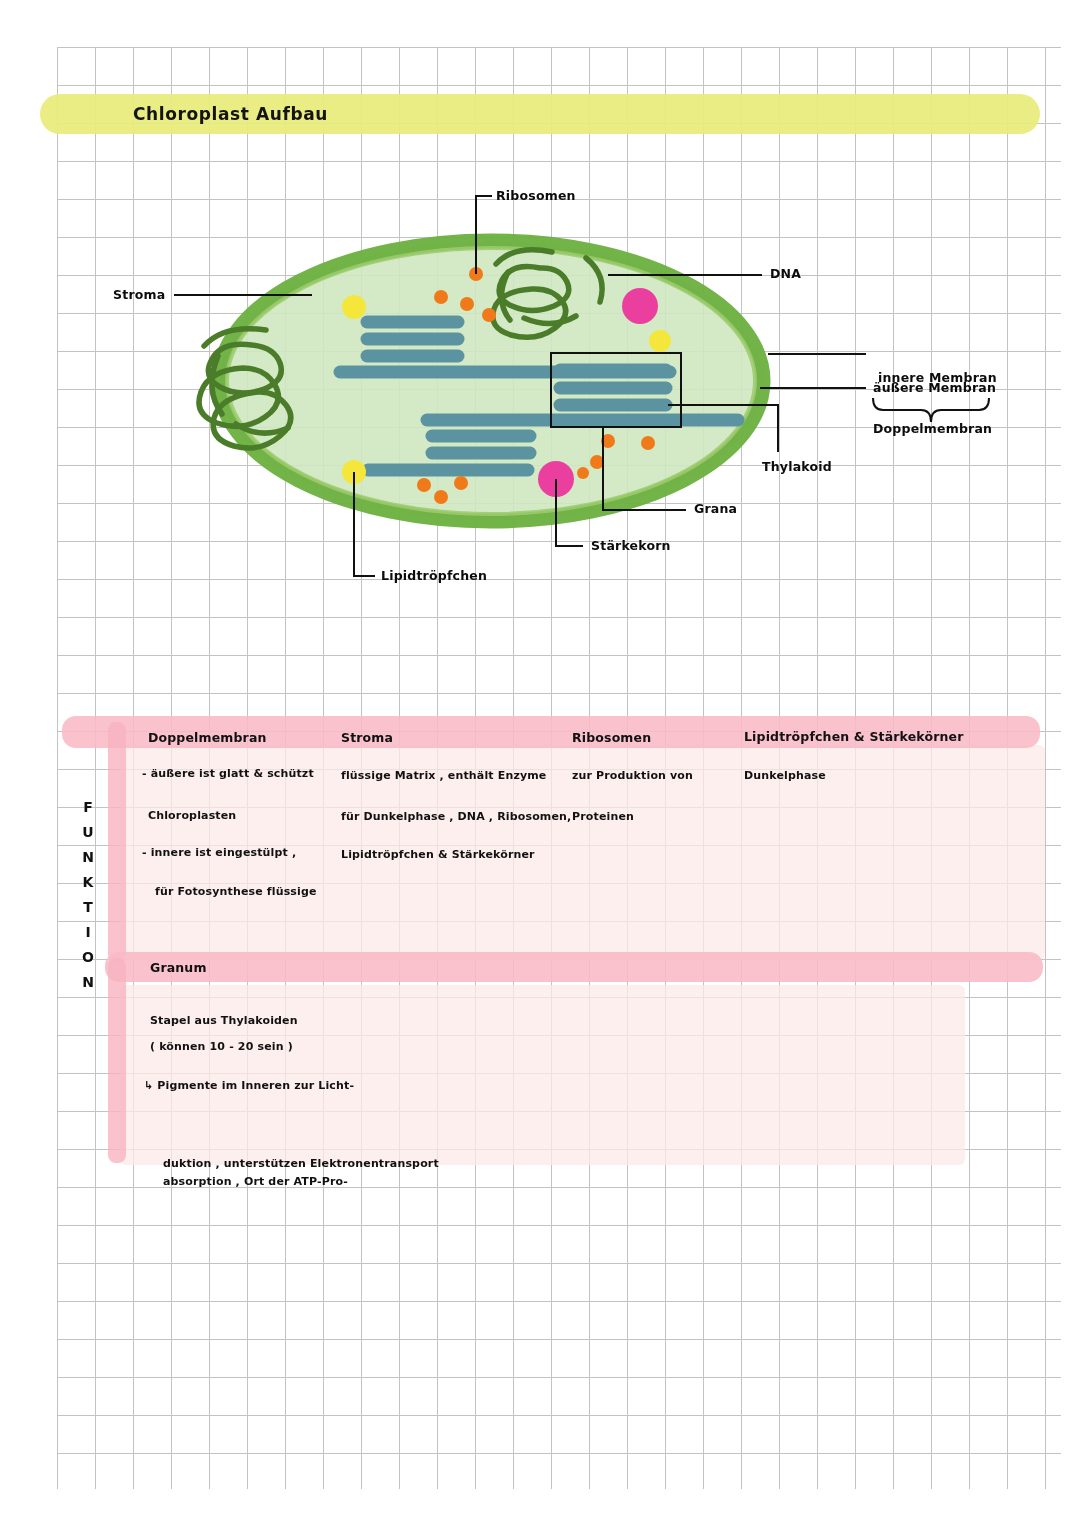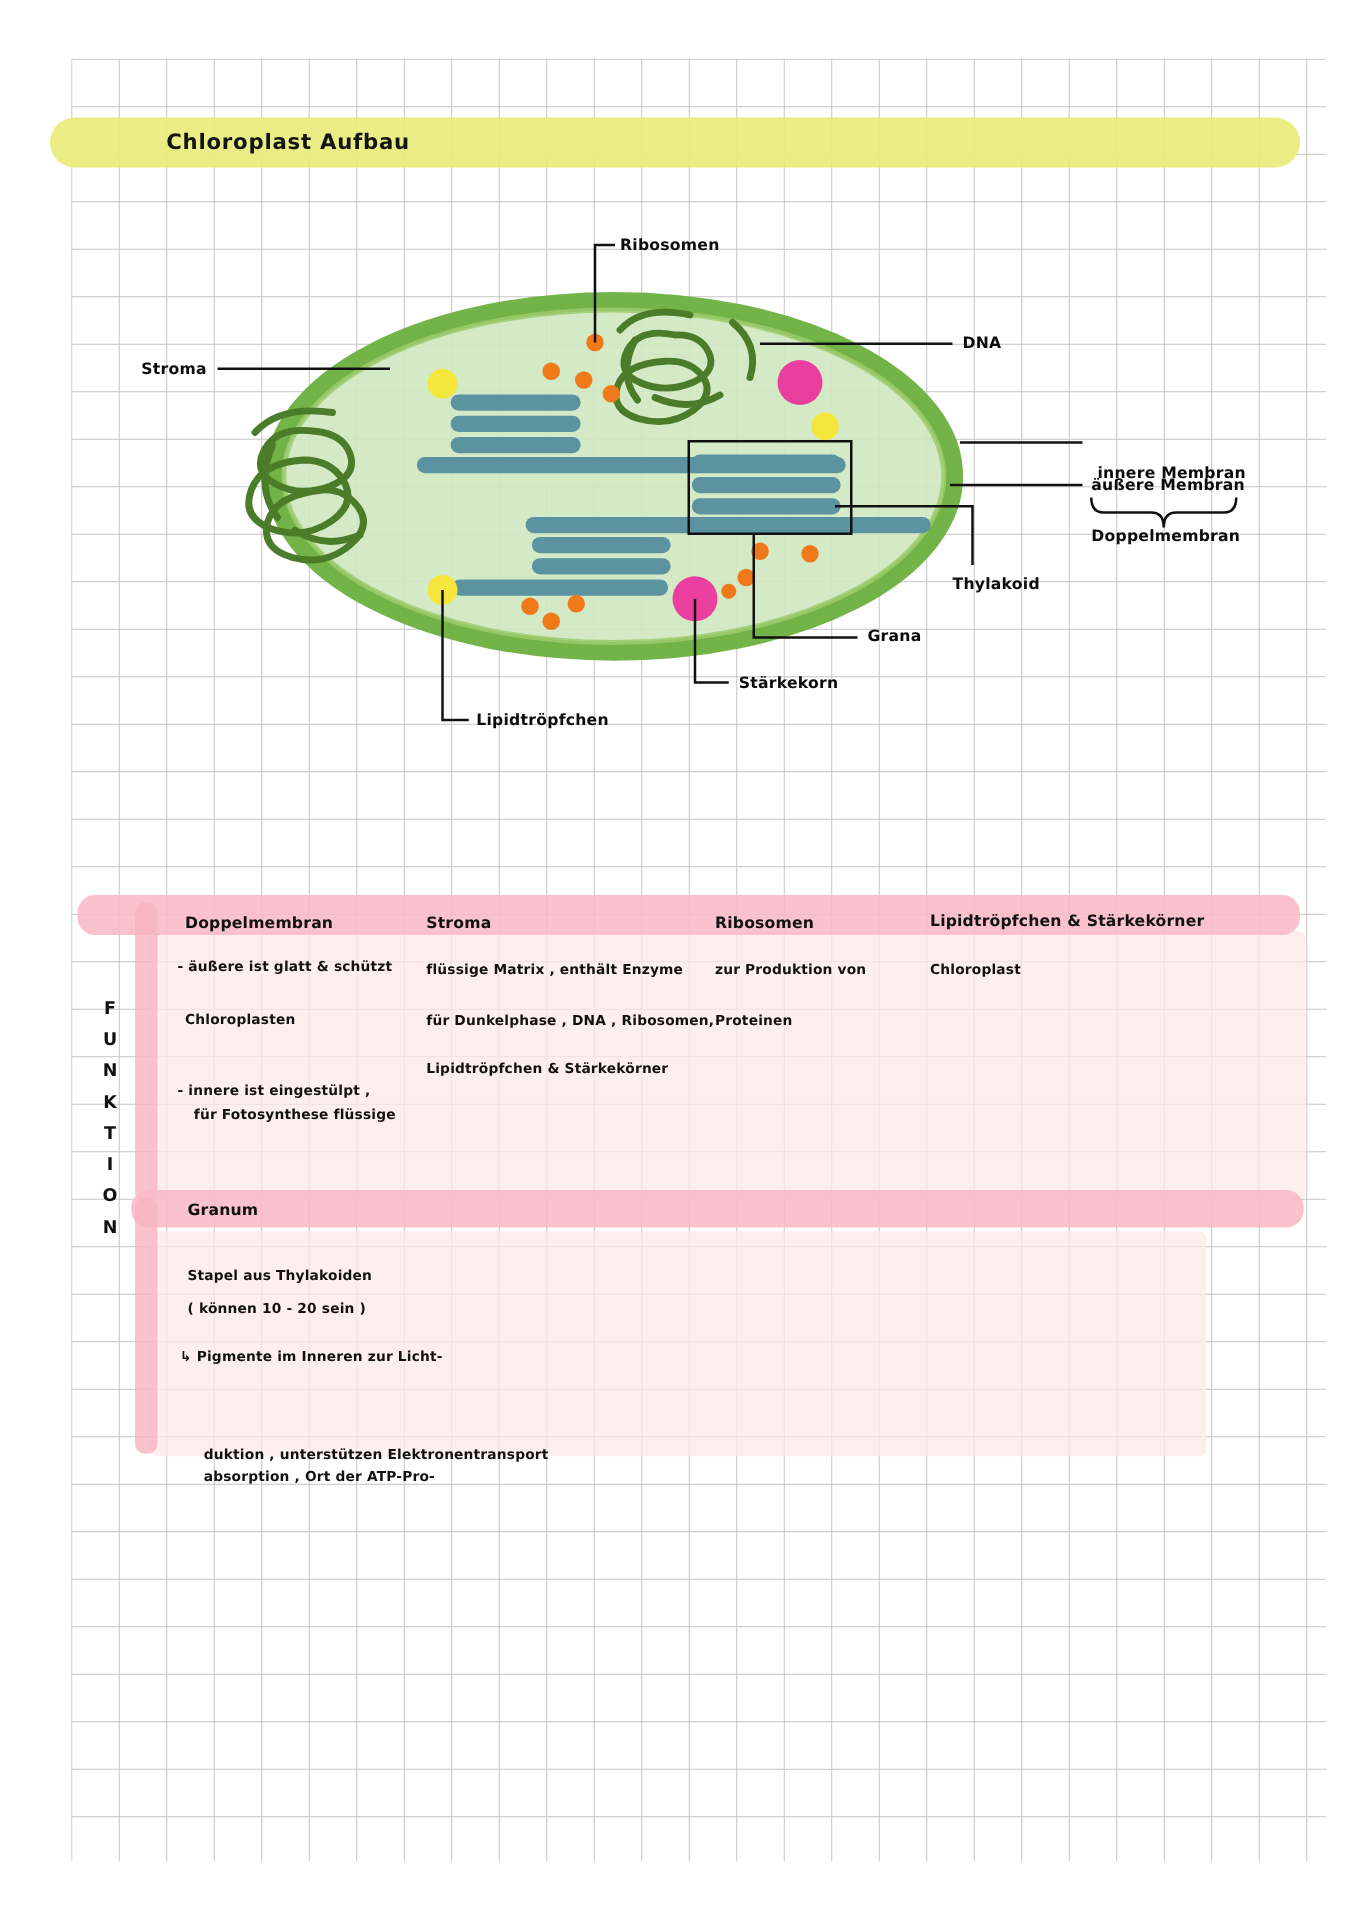--- a/index.html
+++ b/index.html
@@ -212,34 +212,34 @@
     <span>K</span>
     <span>T</span>
     <span>I</span>
     <span>O</span>
     <span>N</span>
   </div>
 
   <div class="cell hdr" style="left:148px;top:732px;">Doppelmembran</div>
   <div class="cell" style="left:142px;top:768px;">- äußere ist glatt &amp; schützt</div>
   <div class="cell" style="left:148px;top:810px;">Chloroplasten</div>
-  <div class="cell" style="left:142px;top:867px;">- innere ist eingestülpt ,</div>
+  <div class="cell" style="left:142px;top:847px;">- innere ist eingestülpt ,</div>
   <div class="cell" style="left:155px;top:886px;">für Fotosynthese flüssige</div>
 
   <div class="cell hdr" style="left:341px;top:732px;">Stroma</div>
   <div class="cell" style="left:341px;top:770px;">flüssige Matrix , enthält Enzyme</div>
   <div class="cell" style="left:341px;top:811px;">für Dunkelphase , DNA , Ribosomen,</div>
   <div class="cell" style="left:341px;top:849px;">Lipidtröpfchen &amp; Stärkekörner</div>
 
   <div class="cell hdr" style="left:572px;top:732px;">Ribosomen</div>
   <div class="cell" style="left:572px;top:770px;">zur Produktion von</div>
   <div class="cell" style="left:572px;top:811px;">Proteinen</div>
 
   <div class="cell hdr" style="left:744px;top:731px;">Lipidtröpfchen &amp; Stärkekörner</div>
-  <div class="cell" style="left:744px;top:770px;">Chloroplast</div>
+  <div class="cell" style="left:744px;top:770px;">Dunkelphase</div>
 
   <div class="cell hdr" style="left:150px;top:962px;">Granum</div>
   <div class="cell" style="left:150px;top:1003px;margin-top:12px;">Stapel aus Thylakoiden</div>
   <div class="cell" style="left:150px;top:1041px;">( können 10 - 20 sein )</div>
   <div class="cell" style="left:144px;top:1080px;">↳ Pigmente im Inneren zur Licht-</div>
   <div class="cell" style="left:163px;top:1176px;">absorption , Ort der ATP-Pro-</div>
   <div class="cell" style="left:163px;top:1158px;text-align:right;">duktion , unterstützen Elektronentransport</div>
 
 </div>
 

